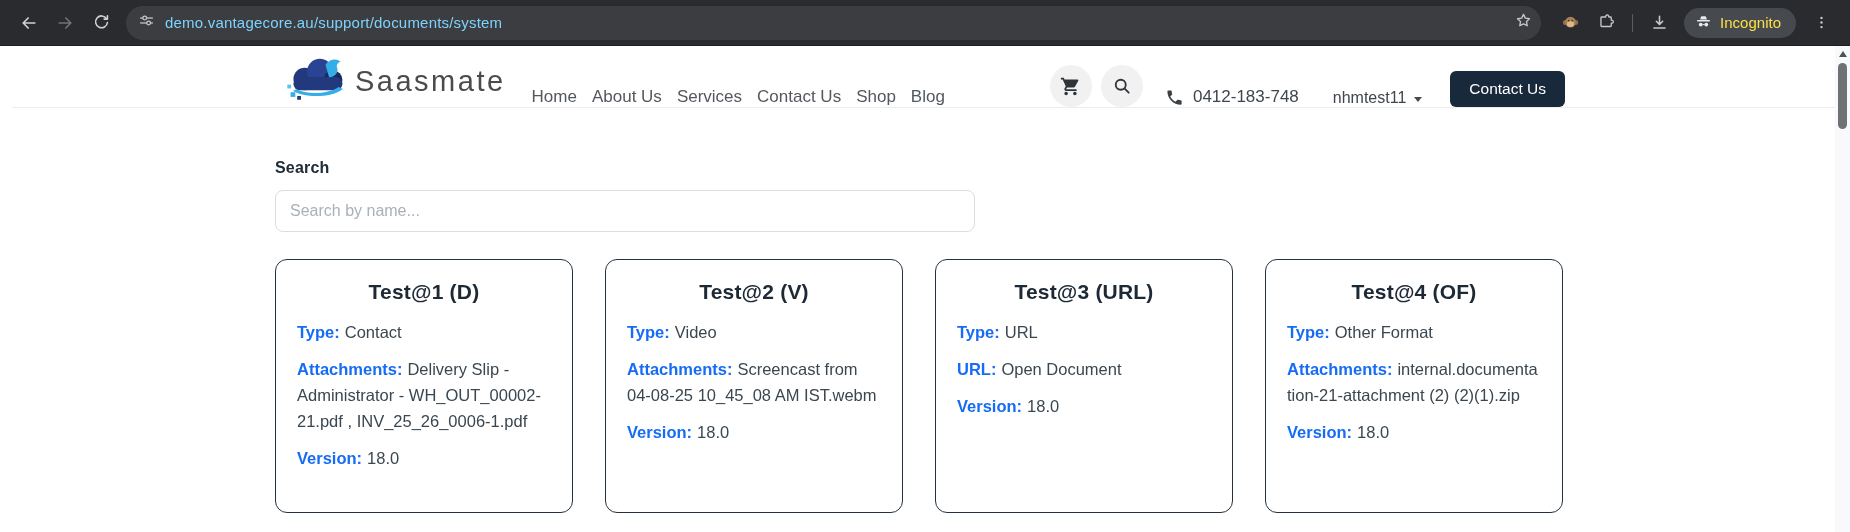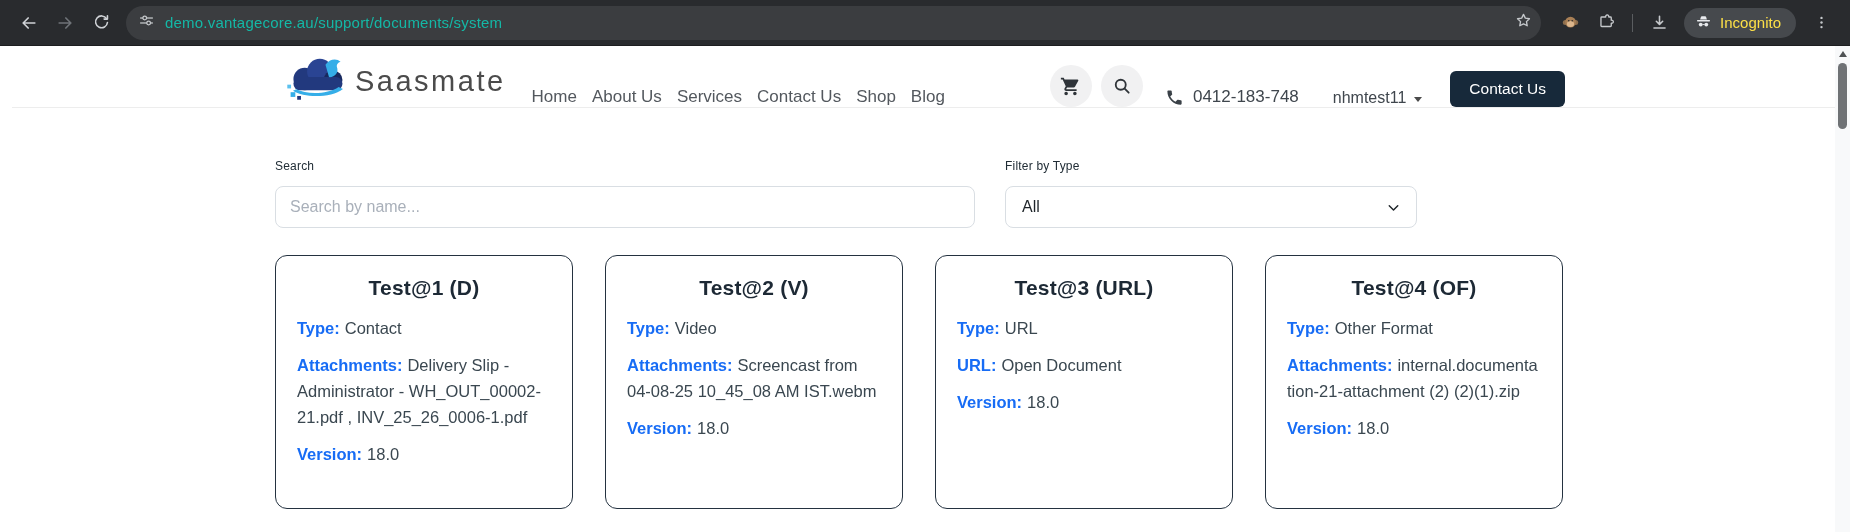--- a/index.html
+++ b/index.html
@@ -5,21 +5,21 @@
   * { margin:0; padding:0; box-sizing:border-box; }
   body { font-family:"Liberation Sans", sans-serif; background:#fff; }
   .screen { position:relative; width:1850px; height:532px; background:#fff; overflow:hidden; }
 
   
   .browser-bar { position:absolute; top:0; left:0; right:0; height:46px; background:#292b2e;
                  border-bottom:1px solid #1d1e20; display:flex; align-items:center; padding:0 12px; gap:2px; }
   .nav-btn { width:34px; height:34px; border-radius:50%; display:flex; align-items:center; justify-content:center; flex:0 0 auto; }
   .omnibox { flex:1; height:34px; background:#3b3d40; border-radius:17px; display:flex; align-items:center;
              padding:0 8px 0 12px; margin:0 10px 0 6px; min-width:0; }
-  .omnibox .url { flex:1; font-size:15px; color:#14b8a6; letter-spacing:.2px; margin-left:10px; white-space:nowrap; overflow:hidden; }
+  .omnibox .url { flex:1; font-size:15px; color:#7dd3fc; letter-spacing:.2px; margin-left:10px; white-space:nowrap; overflow:hidden; }
   .bar-icon { width:34px; height:34px; display:flex; align-items:center; justify-content:center; flex:0 0 auto; }
   .separator { width:1px; height:18px; background:#5a5d60; margin:0 7px; flex:0 0 auto; }
   .incognito-pill { height:30px; background:#46494d; border-radius:15px; display:flex; align-items:center; gap:8px;
                     padding:0 15px 0 11px; color:#fde047; font-size:15px; margin:0 6px; flex:0 0 auto; }
 
   
   .site-header { position:absolute; top:46px; left:12px; right:15px; height:62px; background:#fff;
                  border-bottom:1px solid #ededed; display:flex; align-items:flex-end; padding:0 270px 0 272px; }
   .brand { display:flex; align-items:center; gap:5px; flex:0 0 auto; }
   .brand-text { font-size:29px; color:#4b4b4b; letter-spacing:2.5px; font-weight:500; }
@@ -31,21 +31,21 @@
   .phone-group { display:flex; align-items:center; gap:9px; margin-left:22px; color:#3f464d; font-size:17px; flex:0 0 auto; }
   .user-group { display:flex; align-items:center; gap:8px; margin-left:34px; color:#3f464d; font-size:16px; cursor:pointer; flex:0 0 auto; }
   .caret { width:0; height:0; border-left:4.5px solid transparent; border-right:4.5px solid transparent;
            border-top:5px solid #4a4a4a; margin-top:2px; }
   .contact-btn { margin-left:28px; background:#17293a; color:#fff; font-size:15.5px; padding:9px 19px;
                  border-radius:6px; border:none; font-weight:500; cursor:pointer; flex:0 0 auto; }
 
   
   .content { position:absolute; top:108px; left:0; right:15px; bottom:0; background:#fff; }
   .filters-row { display:flex; gap:30px; margin:51px 0 0 275px; }
-  .field-label { display:block; font-size:12px; font-weight:400; color:#212d36; margin-bottom:13px; letter-spacing:.2px; }
+  .field-label { display:block; font-size:16px; font-weight:700; color:#212d36; margin-bottom:13px; letter-spacing:.2px; }
   .search-input { width:700px; height:42px; border:1px solid #d9dee3; border-radius:8px; padding:0 14px;
                   font-size:16px; color:#333; outline:none; font-family:"Liberation Sans", sans-serif; }
   .search-input::placeholder { color:#a9b0ba; }
   .select-box { width:412px; height:42px; border:1px solid #d9dee3; border-radius:8px; display:flex;
                 align-items:center; justify-content:space-between; padding:0 14px 0 16px; font-size:16px;
                 color:#1e2429; cursor:pointer; background:#fff; }
 
   .cards-row { display:flex; gap:32px; margin:27px 0 0 275px; }
   .doc-card { width:298px; height:254px; border:1.5px solid #243240; border-radius:12px; padding:14px 21px; background:#fff; }
   .card-title { text-align:center; font-size:21px; font-weight:700; color:#1d2935; margin:6px 0 15px; letter-spacing:.2px; }
@@ -197,29 +197,20 @@
 
     <button class="contact-btn">Contact Us</button>
   </div>
 
   <div class="content">
     <div class="filters-row">
       <div>
         <label class="field-label">Search</label>
         <input class="search-input" type="text" placeholder="Search by name..." style="">
       </div>
-      <div>
-        <label class="field-label">Filter by Type</label>
-        <div class="select-box">
-          <span>All</span>
-          <svg width="17" height="17" viewBox="0 0 24 24">
-              <path d="M6 9.5l6 6 6-6" stroke="#1e2429" stroke-width="2" fill="none" stroke-linecap="round" stroke-linejoin="round"></path>
-            </svg>
-        </div>
-      </div>
     </div>
 
     <div class="cards-row">
 
       <div class="doc-card">
         <div class="card-title">Test@1 (D)</div>
         <div class="card-row"><span class="row-label">Type:</span><span>Contact</span></div>
         <div class="card-row"><span class="row-label">Attachments:</span><span>Delivery Slip - Administrator - WH_OUT_00002-21.pdf , INV_25_26_0006-1.pdf</span></div>
         <div class="card-row"><span class="row-label">Version:</span><span>18.0</span></div>
       </div>

